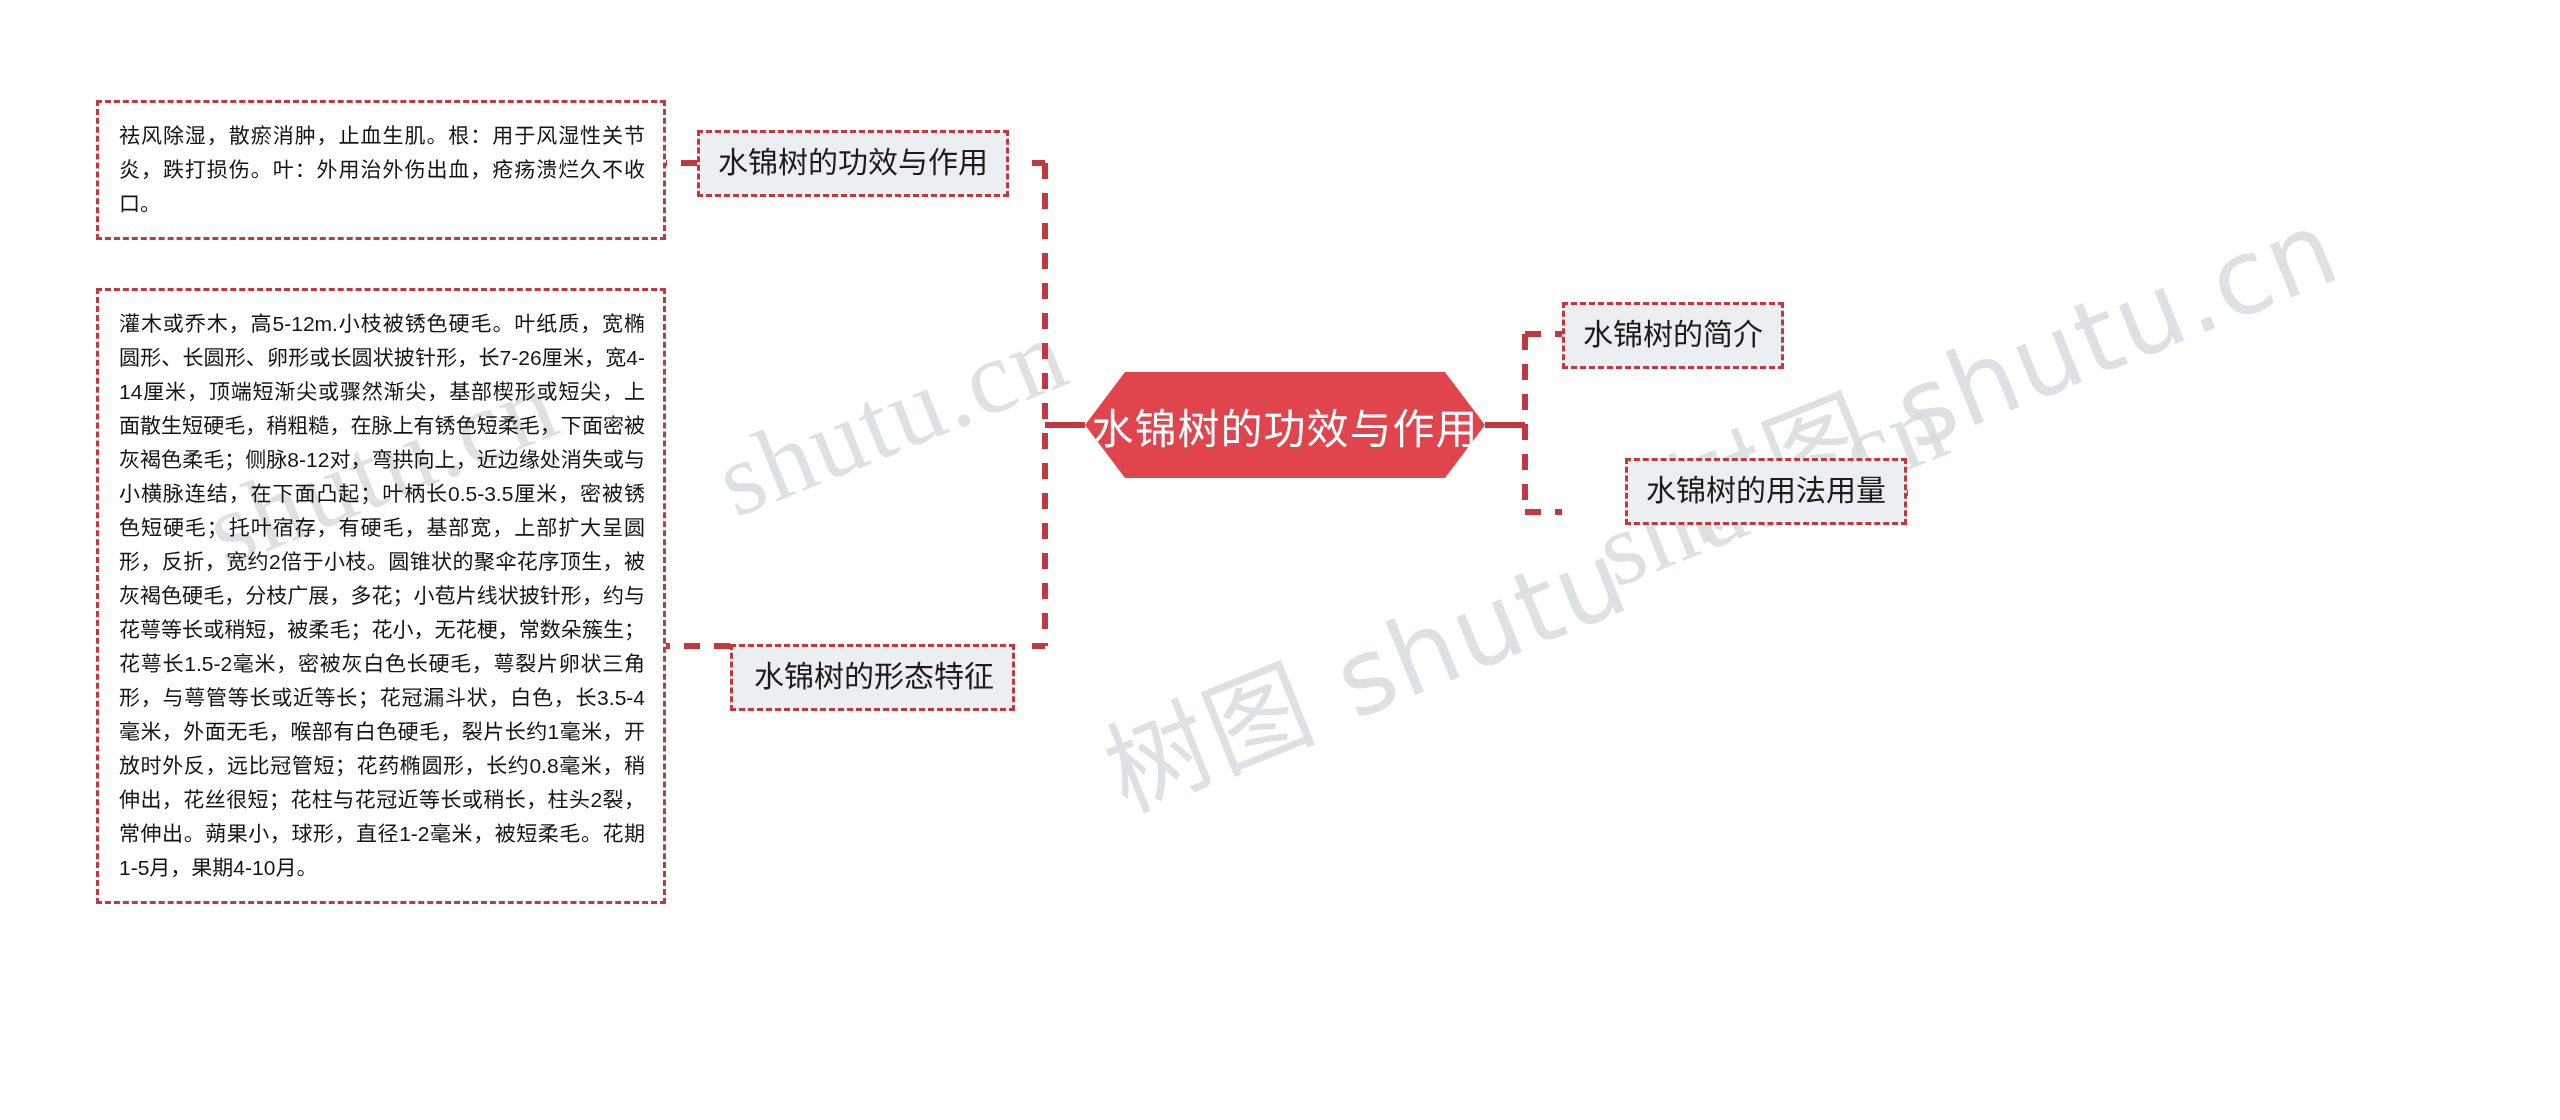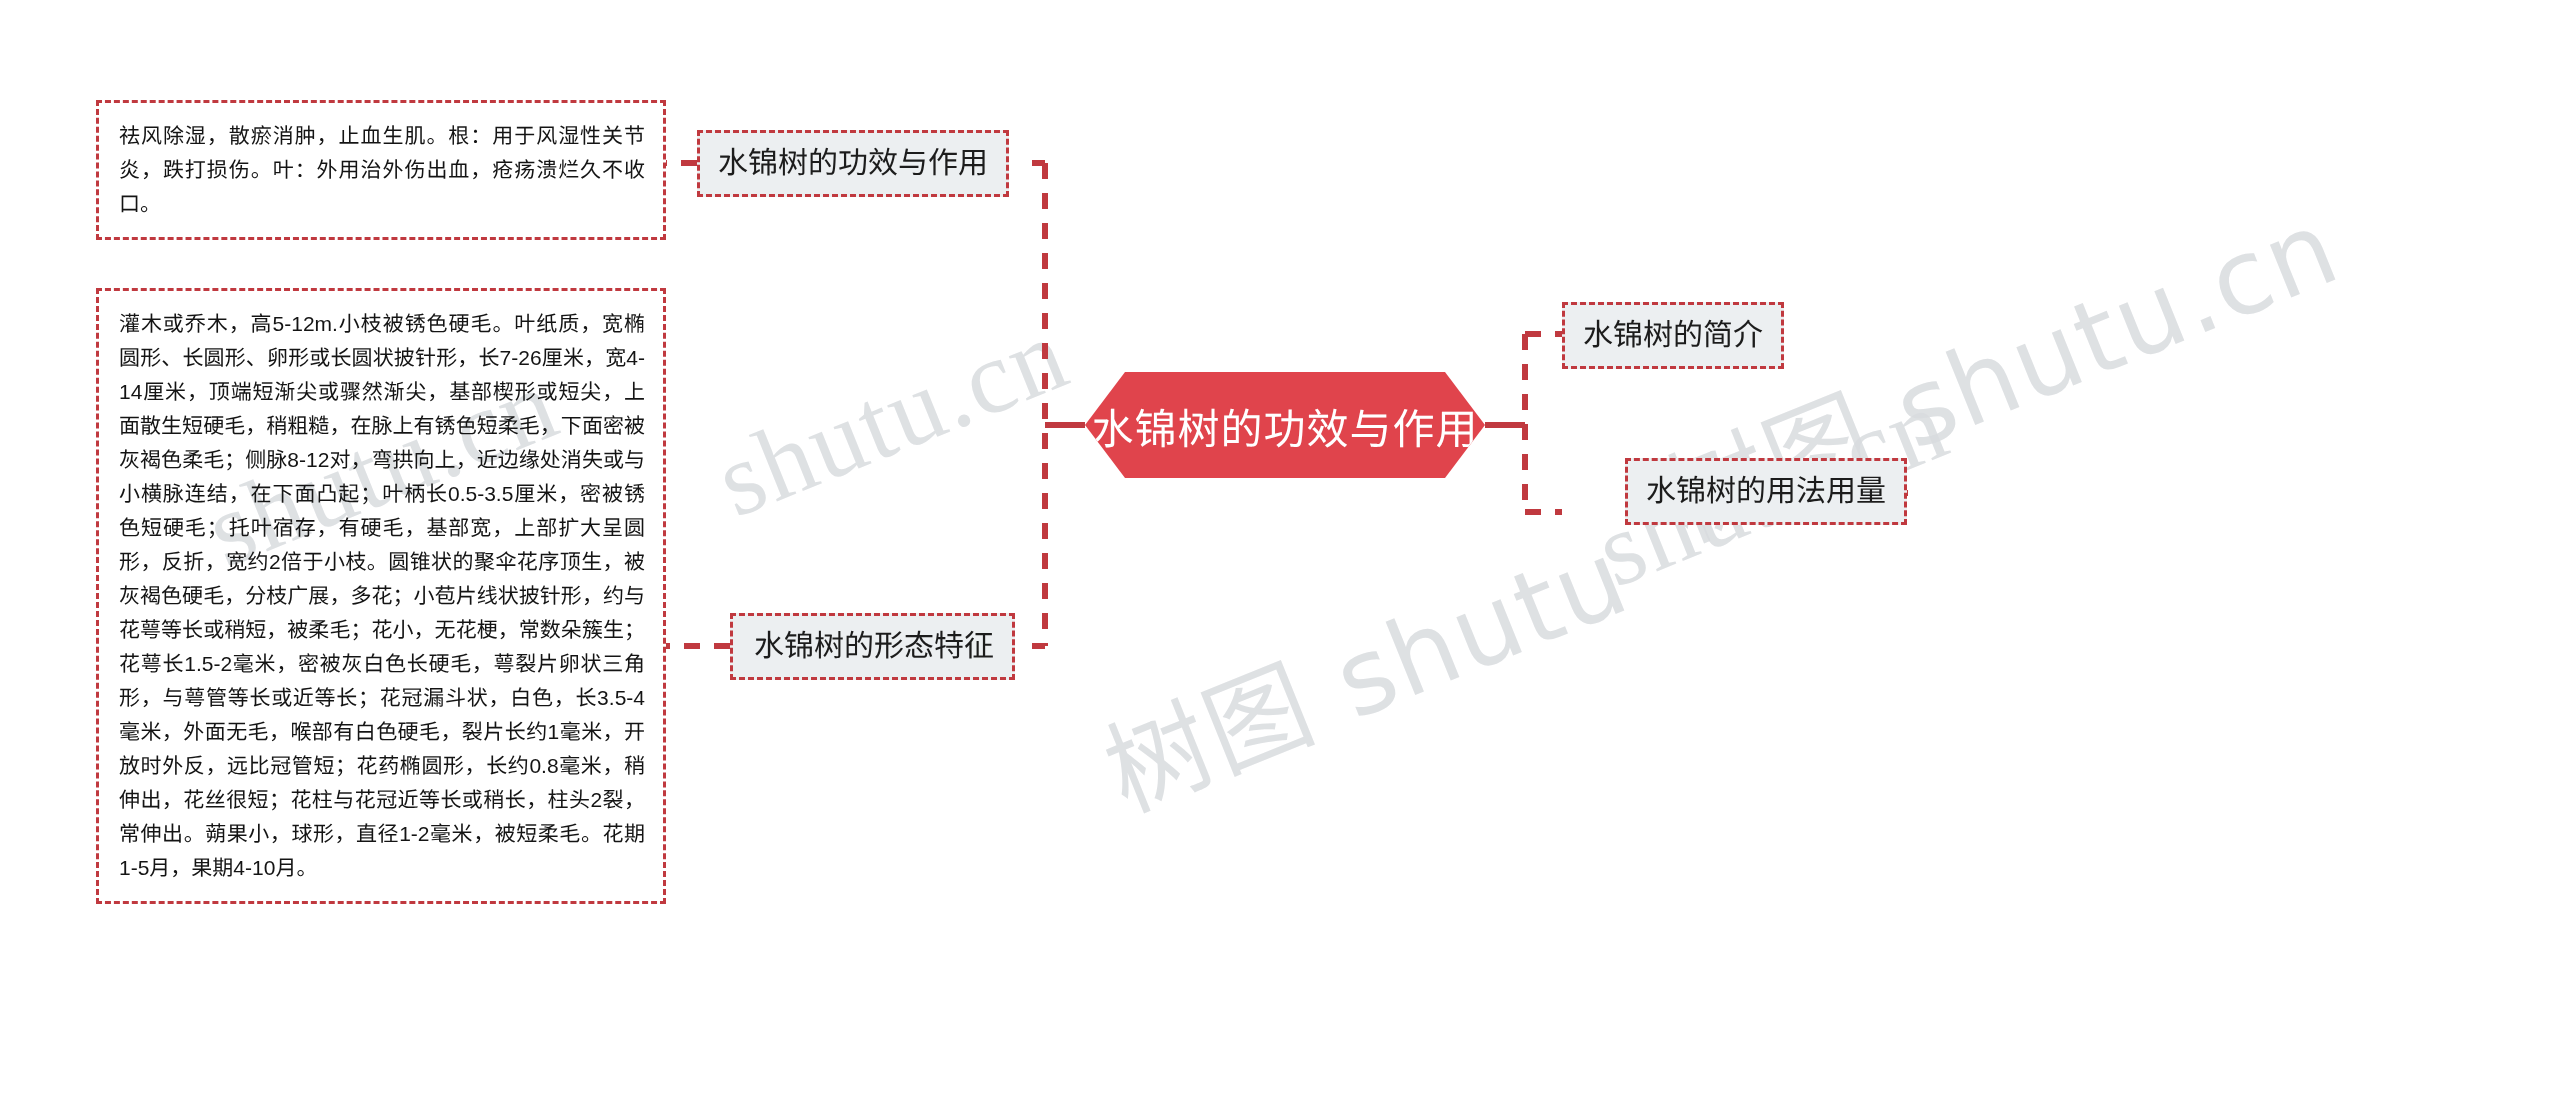--- a/index.html
+++ b/index.html
@@ -97,21 +97,21 @@
     clip-path: polygon(10% 0%, 90% 0%, 100% 50%, 90% 100%, 10% 100%, 0% 50%);
     white-space: nowrap;
   }
 
   
   #box-effect    { left: 96px;  top: 100px;  width: 570px;  }
   #box-morph     { left: 96px;  top: 288px;  width: 570px;  }
   #box-dosage    { left: 1908px; top: 428px; width: 590px;  }
 
   #lbl-effect  { left: 697px;  top: 130px;  }
-  #lbl-morph   { left: 730px;  top: 613px; padding-left: 21px;  }
+  #lbl-morph   { left: 730px;  top: 644px; padding-left: 21px;  }
   #lbl-intro   { left: 1562px; top: 302px;  }
   #lbl-dosage  { left: 1625px; top: 458px; justify-content: center;  }
 
   .caret {
     display: inline-block;
     width: 2px;
     height: 28px;
     background: #222;
     vertical-align: -5px;
     margin-right: 1px;

